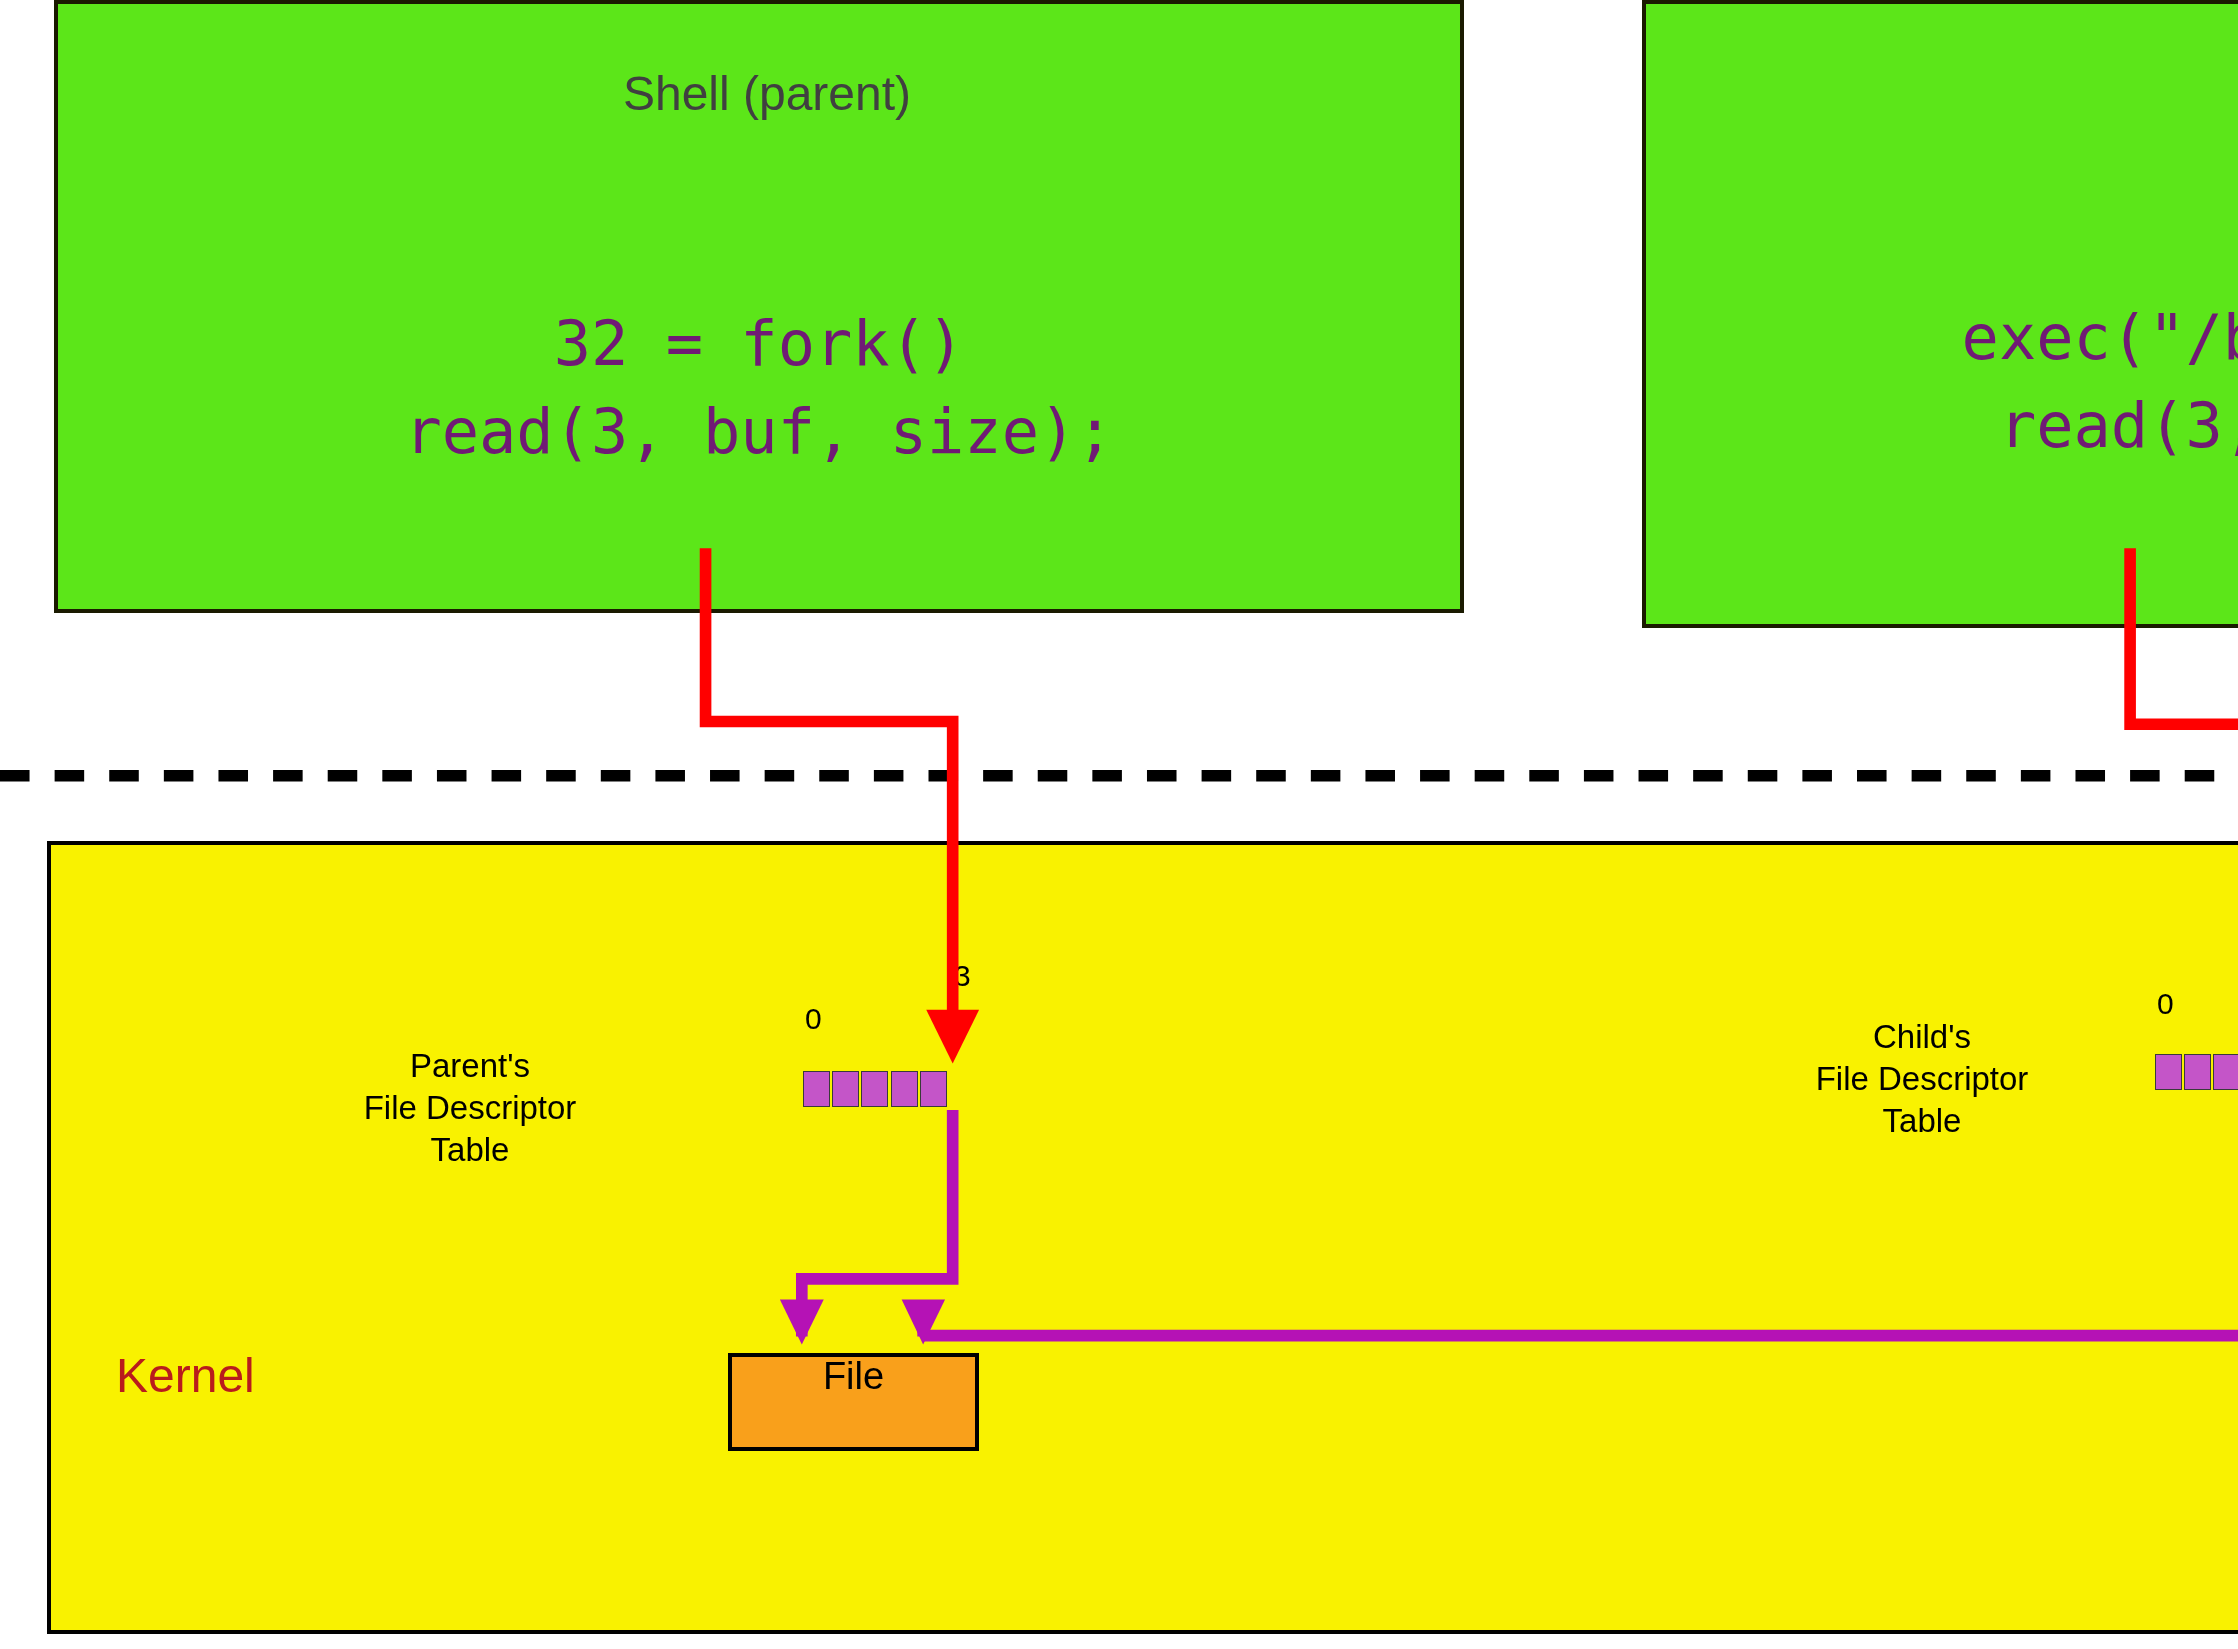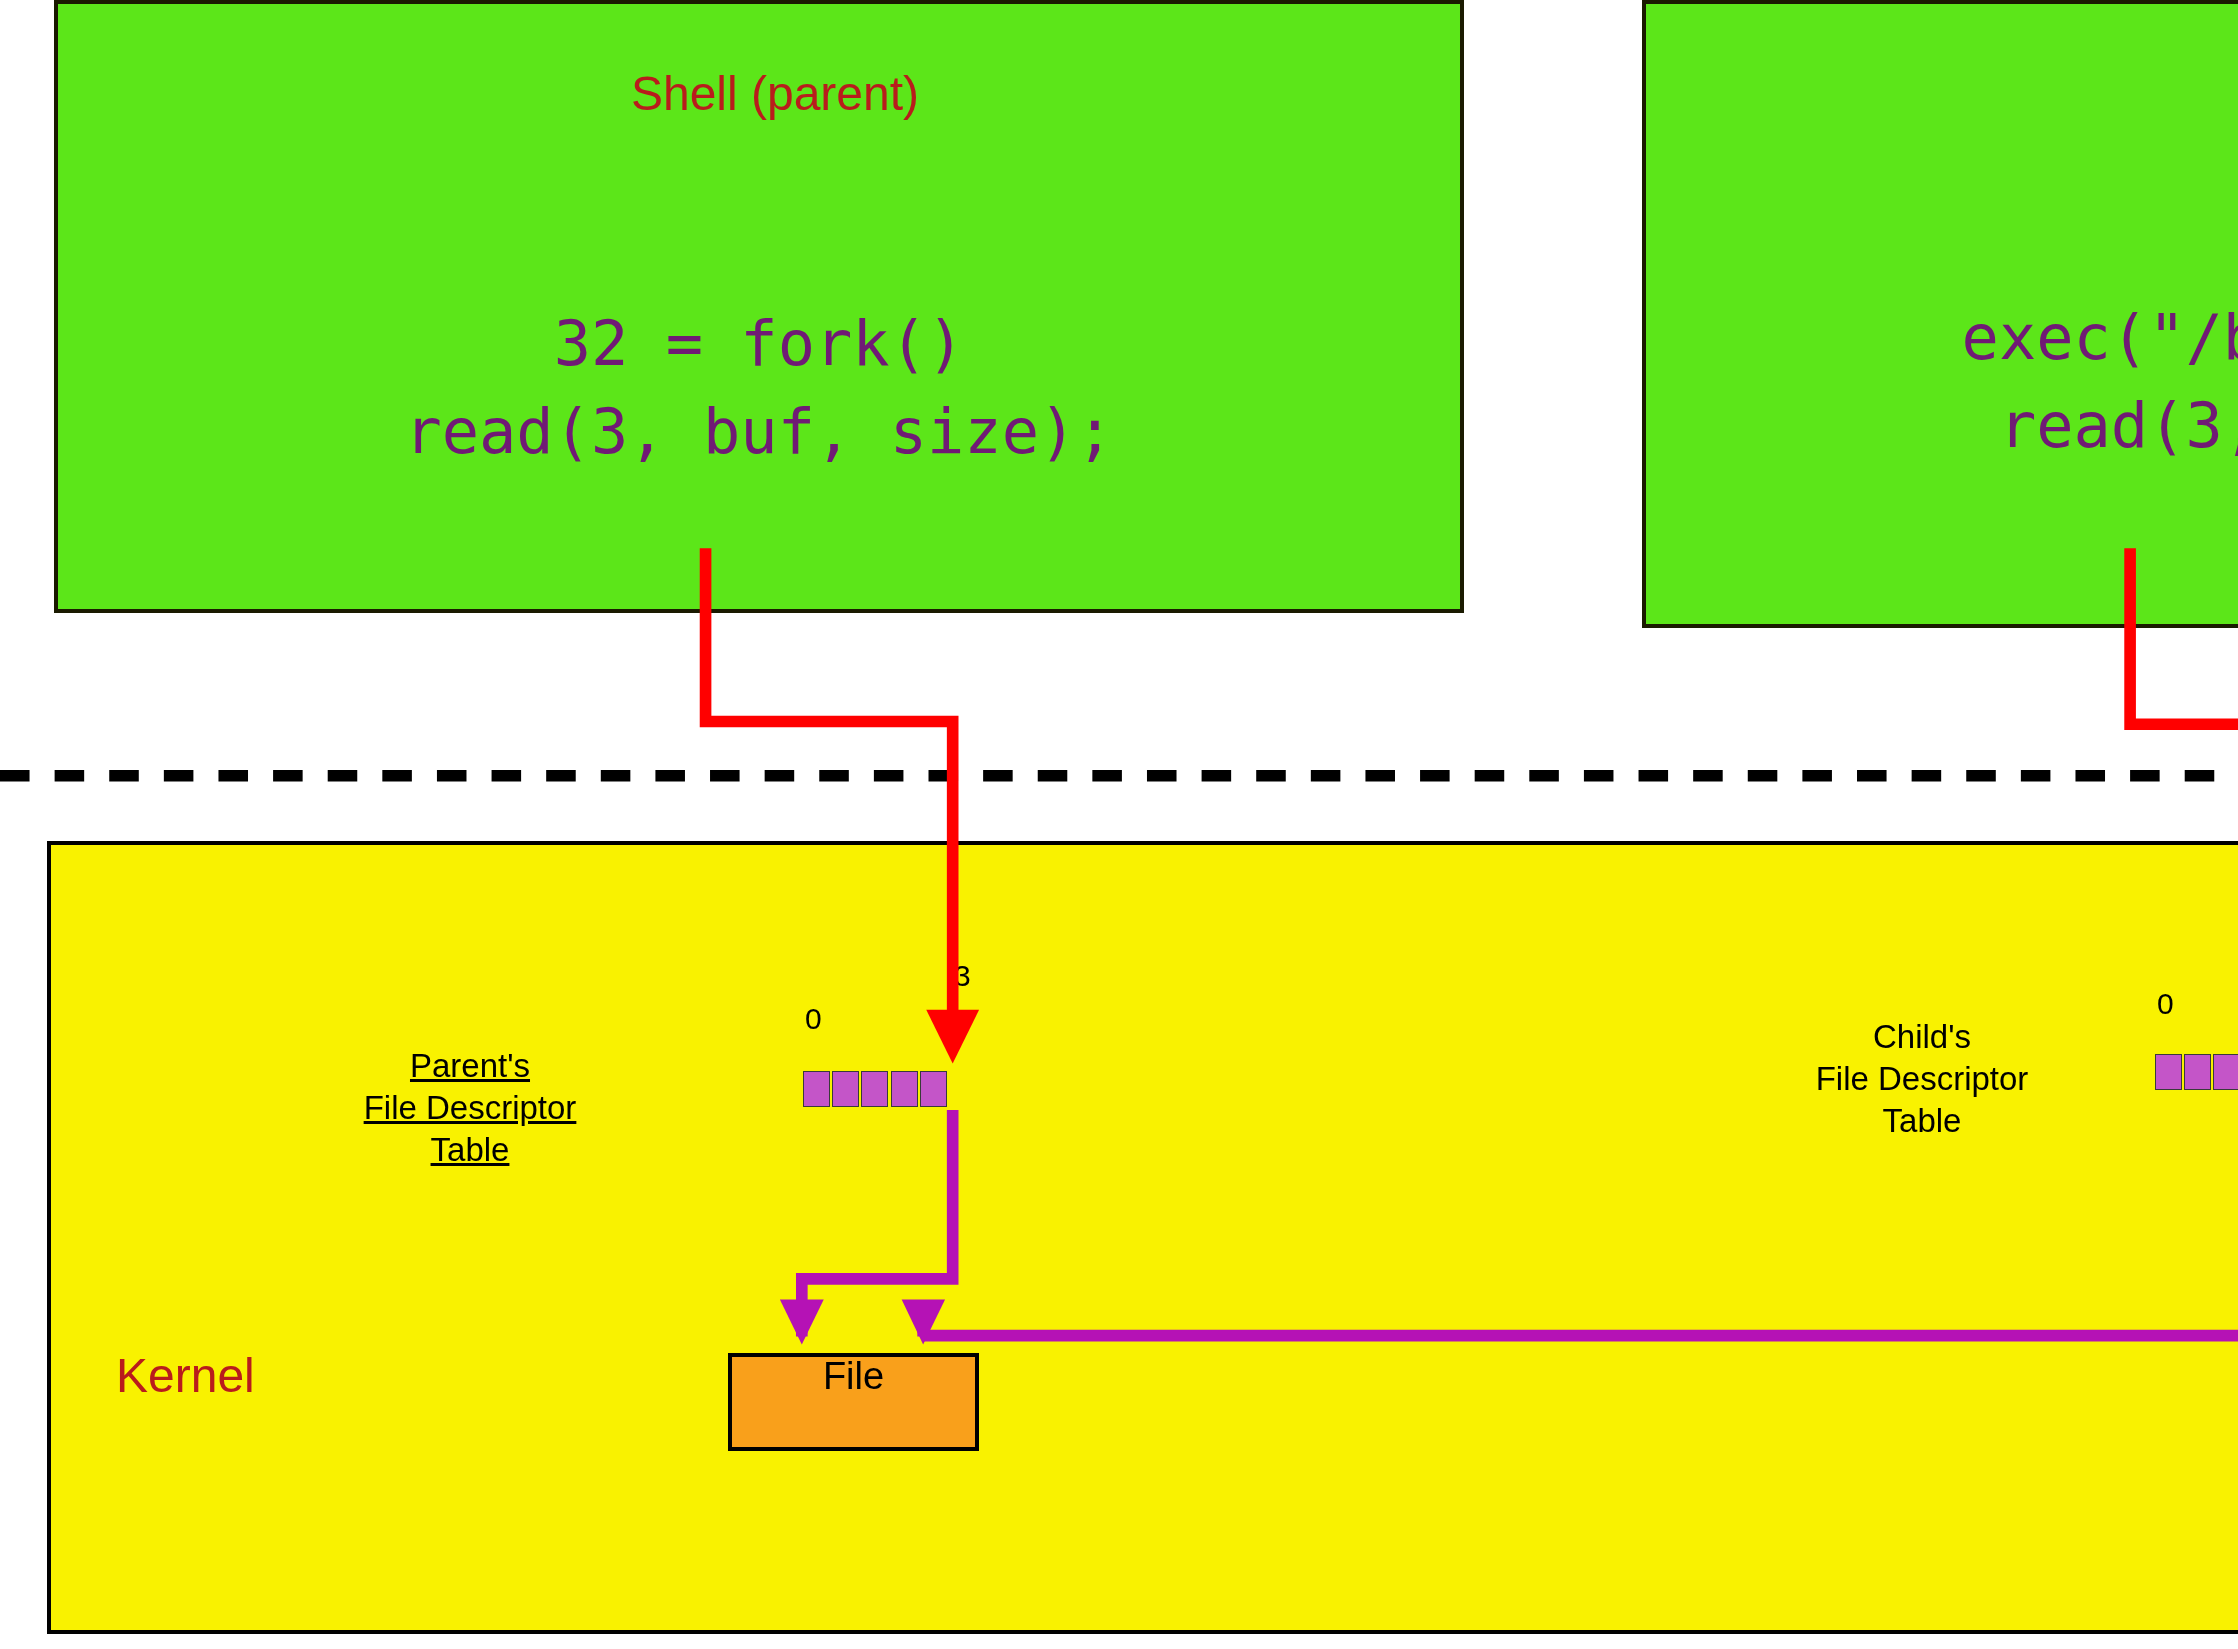--- a/index.html
+++ b/index.html
@@ -32,26 +32,26 @@
     position: absolute;
     background: #5ce619;
     border: 4px solid #1a1a00;
     box-sizing: border-box;
   }
   #proc-parent { left: 54px;  top: 0px;   width: 1410px; height: 613px; }
   #proc-child  { left: 1642px; top: 0px;   width: 1423px; height: 628px; }
 
   .proc-title {
     position: absolute;
-    left: 16px;
+    left: 8px;
     width: 100%;
     text-align: center;
     font-size: 48px;
     font-stretch: condensed;
-    color: #b91c1c;
+    color: #404040;
     white-space: nowrap;
     line-height: 1;
   }
   #proc-parent .proc-title { top: 66px; }
   #proc-child  .proc-title { top: 76px; }
 
   .code-block {
     position: absolute;
     left: 0;
     width: 100%;
@@ -89,21 +89,21 @@
   
   .fdt-caption {
     position: absolute;
     text-align: center;
     font-size: 33px;
     font-stretch: condensed;
     color: #000000;
     line-height: 1.28;
     white-space: pre-line;
   }
-  #parent-fdt-caption { left: 291px;  top: 1045px; width: 358px; text-decoration: underline; }
+  #parent-fdt-caption { left: 291px;  top: 1045px; width: 358px; }
   #child-fdt-caption  { left: 1734px; top: 1016px; width: 376px; }
 
   
   .fd-table {
     position: absolute;
     display: flex;
     gap: 0px;
   }
   #parent-fd-table { left: 803px; top: 1071px; }
   #child-fd-table  { left: 2155px; top: 1054px; }

